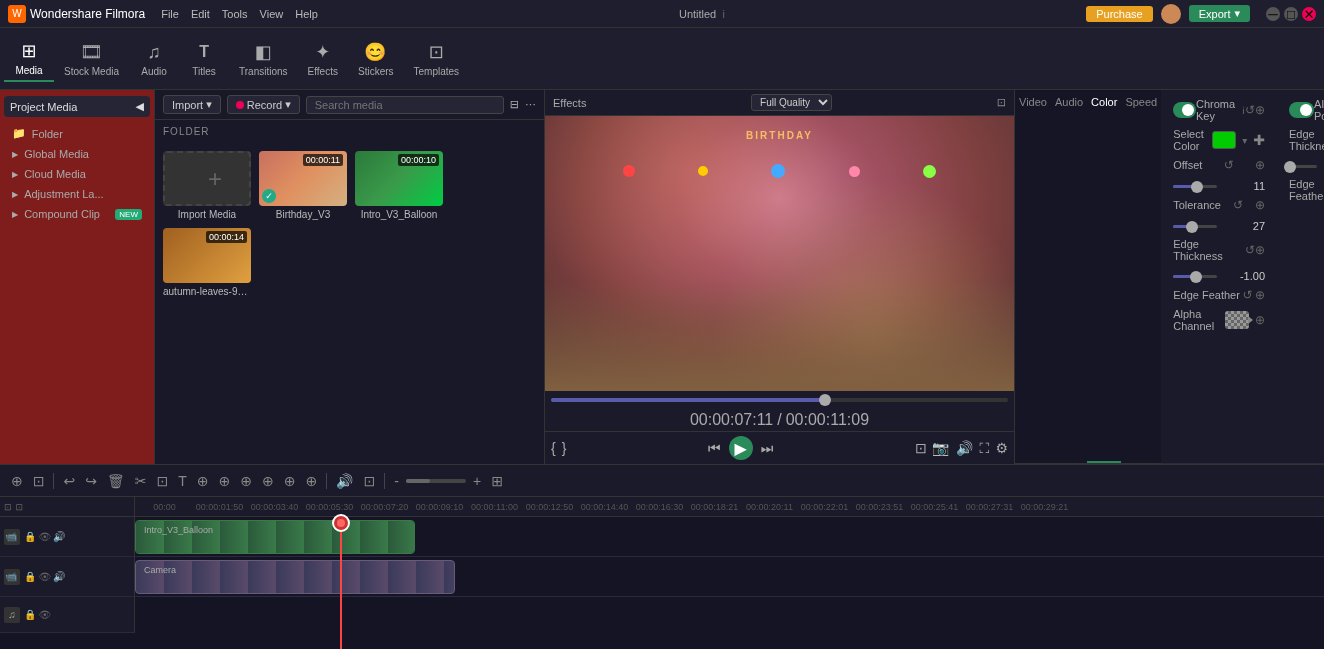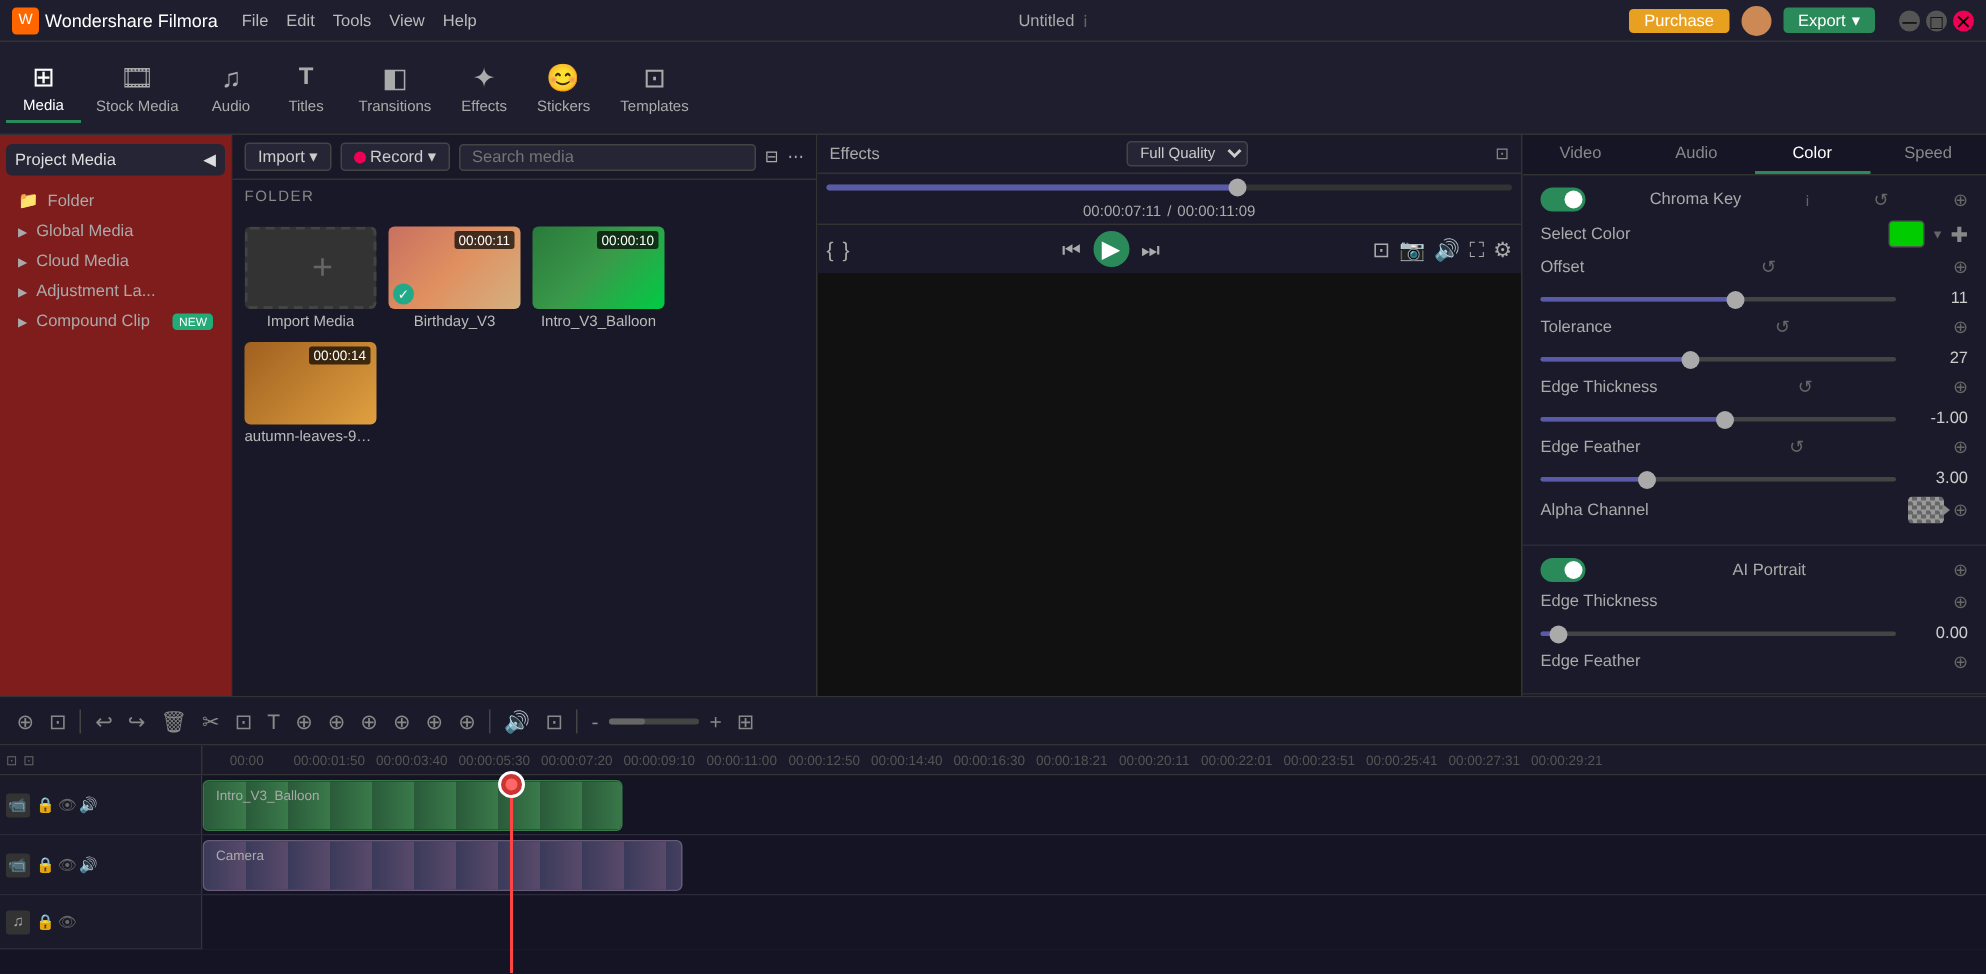--- a/index.html
+++ b/index.html
@@ -62,29 +62,29 @@
     #preview-header { display: flex; align-items: center; justify-content: space-between; padding: 4px 8px; background: #1a1a2a; border-bottom: 1px solid #333; }
     #preview-header .player-label { color: #aaa; font-size: 11px; }
     #preview-header .quality-select { background: #252535; border: 1px solid #444; color: #ccc; font-size: 10px; border-radius: 3px; padding: 1px 4px; }
     #preview-video { flex: 1; background: #000; display: flex; align-items: center; justify-content: center; overflow: hidden; position: relative; }
 
     #preview-timeline { height: 18px; background: #1a1a2a; position: relative; display: flex; align-items: center; padding: 0 6px; }
     .timeline-bar { flex: 1; height: 4px; background: #333; border-radius: 2px; position: relative; }
     .timeline-progress { width: 60%; height: 100%; background: #5a5aaa; border-radius: 2px; }
     .timeline-thumb { width: 12px; height: 12px; background: #aaa; border-radius: 50%; position: absolute; top: -4px; left: 60%; transform: translateX(-50%); }
 
-    #preview-time { display: flex; align-items: center; justify-content: center; gap: 4px; padding: 2px 6px; font-size: 10px; color: #aaa; background: #1a1a2a; }
+    #preview-time { display: flex; align-items: center; justify-content: center; gap: 4px; padding: 2px 6px; font-size: 16px; color: #aaa; background: #1a1a2a; }
     #preview-controls { display: flex; align-items: center; justify-content: center; gap: 8px; padding: 4px 6px; background: #1a1a2a; border-top: 1px solid #333; }
     .ctrl-btn { cursor: pointer; color: #aaa; font-size: 14px; }
     .ctrl-btn-main { cursor: pointer; color: #fff; font-size: 16px; background: #2a8a5a; width: 24px; height: 24px; border-radius: 50%; display: flex; align-items: center; justify-content: center; }
     .preview-controls-right { display: flex; align-items: center; gap: 6px; margin-left: auto; }
     .preview-controls-left { display: flex; align-items: center; gap: 6px; margin-right: auto; }
 
     
-    #right-panel { width: 310px; background: #1a1a2a; border-left: 1px solid #333; display: flex; flex-direction: column; overflow-y: auto; }
+    #right-panel { width: 310px; background: #1a1a2a; border-left: 1px solid #333; display: flex; flex-direction: row; overflow-y: auto; }
     #right-tabs { display: flex; background: #151525; border-bottom: 1px solid #333; }
     .right-tab { flex: 1; text-align: center; padding: 6px 4px; font-size: 11px; color: #888; cursor: pointer; border-bottom: 2px solid transparent; }
     .right-tab.active { color: #fff; border-bottom: 2px solid #2a8a5a; }
     #right-subtabs { display: flex; background: #1a1a2a; border-bottom: 1px solid #333; padding: 4px 8px; gap: 8px; }
     .right-subtab { font-size: 11px; color: #888; cursor: pointer; padding: 2px 6px; border-radius: 3px; }
     .right-subtab.active { background: #2a3a4a; color: #fff; }
 
     .panel-section { padding: 8px 12px; border-bottom: 1px solid #2a2a3a; }
     .panel-row { display: flex; align-items: center; justify-content: space-between; margin-bottom: 6px; }
     .panel-label { color: #aaa; font-size: 11px; }
@@ -294,20 +294,34 @@
   <div id="preview">
     <div id="preview-header">
       <span class="player-label">Effects</span>
       <select class="quality-select">
         <option>Full Quality</option>
         <option>1/2 Quality</option>
         <option>1/4 Quality</option>
       </select>
       <span style="color:#888; cursor:pointer;">⊡</span>
     </div>
+    <div id="preview-video">
+      <div class="preview-bg">
+
+        <div style="position:absolute;bottom:0;left:0;right:0;height:40%;background:linear-gradient(180deg,transparent,#806040);"></div>
+        <div style="position:absolute;top:10%;left:10%;width:80%;height:20%;display:flex;justify-content:space-around;align-items:center;">
+          <div style="width:12px;height:12px;background:#ff4444;border-radius:50%;"></div>
+          <div style="width:10px;height:10px;background:#ffcc00;border-radius:50%;"></div>
+          <div style="width:14px;height:14px;background:#44aaff;border-radius:50%;"></div>
+          <div style="width:11px;height:11px;background:#ff88aa;border-radius:50%;"></div>
+          <div style="width:13px;height:13px;background:#88ff44;border-radius:50%;"></div>
+        </div>
+        <div style="position:absolute;top:5%;left:50%;transform:translateX(-50%);width:70%;text-align:center;color:rgba(255,200,100,0.9);font-size:10px;font-weight:bold;letter-spacing:2px;">BIRTHDAY</div>
+      </div>
+    </div>
     <div id="preview-timeline">
       <div class="timeline-bar">
         <div class="timeline-progress"></div>
         <div class="timeline-thumb"></div>
       </div>
     </div>
     <div id="preview-time">
       <span>00:00:07:11</span>
       <span>/</span>
       <span>00:00:11:09</span>
@@ -393,27 +407,20 @@
           <div class="slider-fill" style="width:52%;"></div>
           <div class="slider-handle" style="left:calc(52% - 6px);"></div>
         </div>
         <span class="panel-value" style="margin-left:8px;">-1.00</span>
       </div>
 
       <div class="panel-row">
         <span class="panel-label">Edge Feather</span>
         <button class="reset-btn">↺</button>
         <button class="expand-btn">⊕</button>
-      </div>
-      <div class="slider-container" style="margin-bottom:4px;">
-        <div class="slider-track">
-          <div class="slider-fill" style="width:30%;"></div>
-          <div class="slider-handle" style="left:calc(30% - 6px);"></div>
-        </div>
-        <span class="panel-value" style="margin-left:8px;">3.00</span>
       </div>
 
       <div class="panel-row">
         <span class="panel-label">Alpha Channel</span>
         <div class="alpha-toggle">
           <div class="checkerboard"></div>
           <button class="expand-btn">⊕</button>
         </div>
       </div>
     </div>

